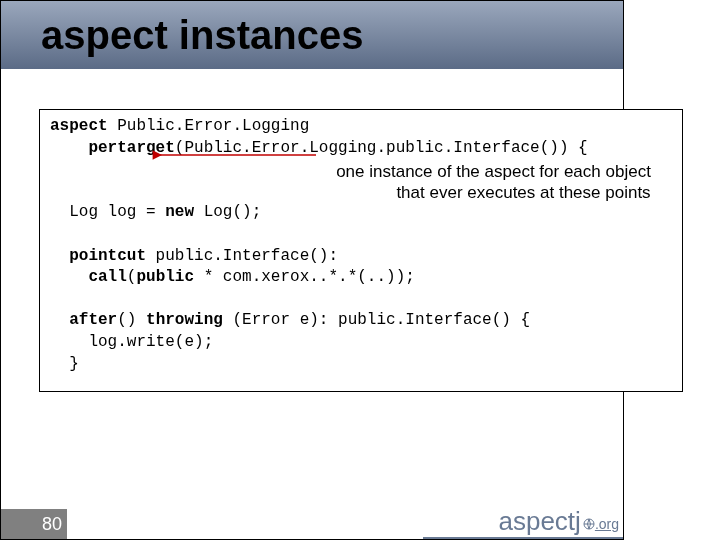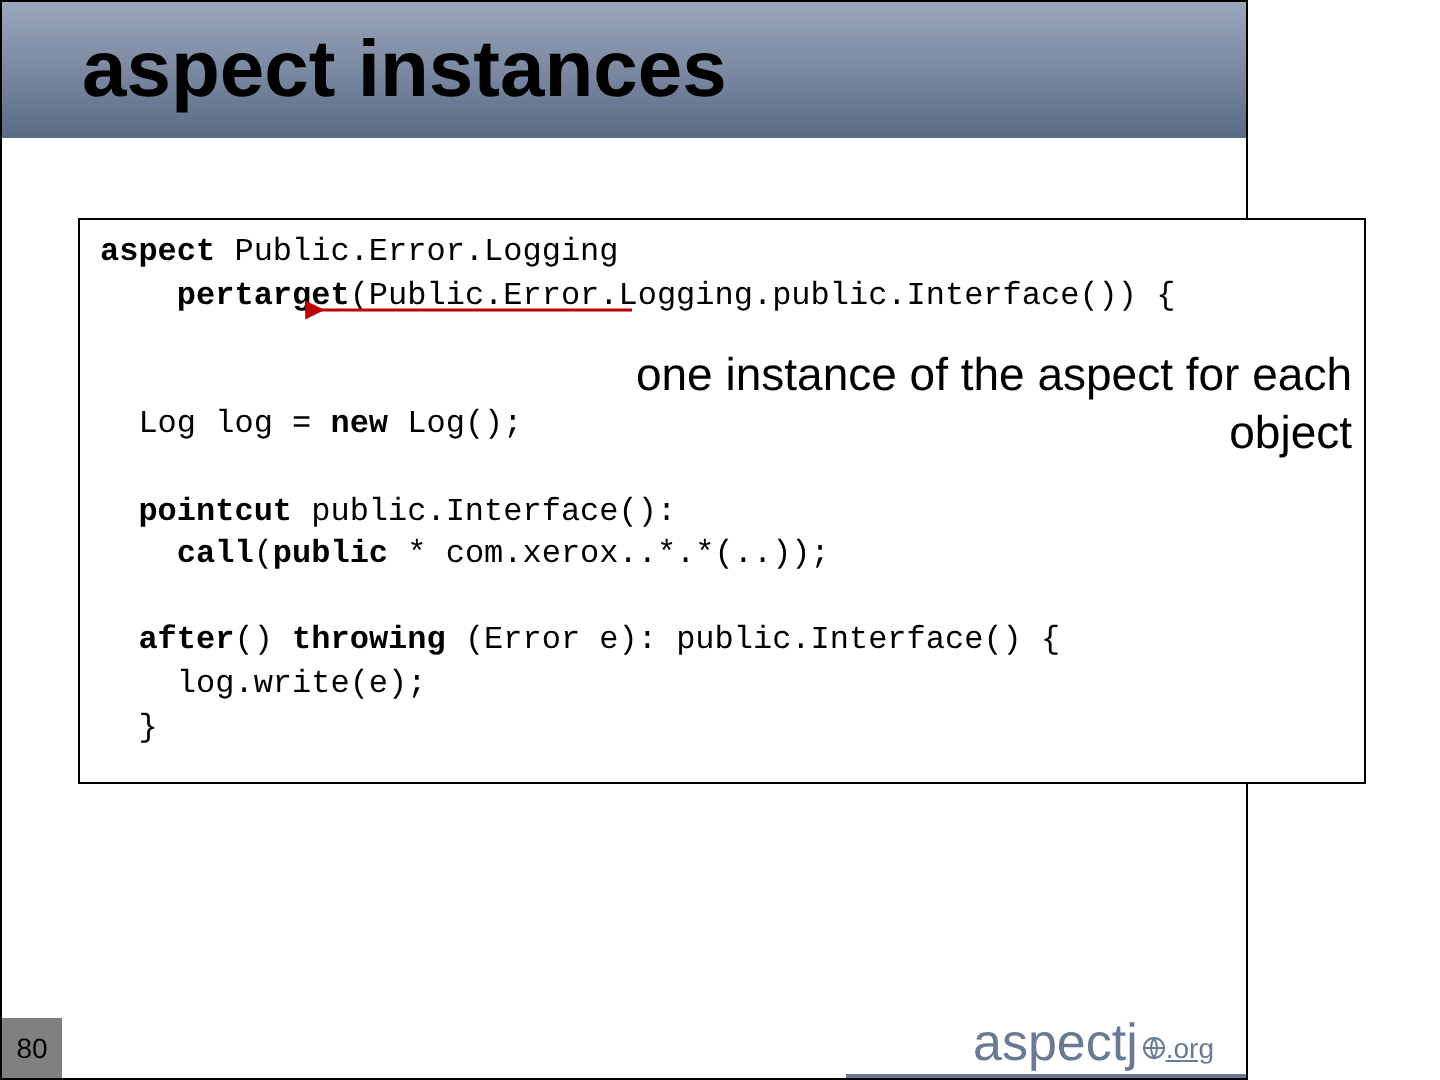--- a/index.html
+++ b/index.html
@@ -54,59 +54,60 @@
     font-size: 16px;
     line-height: 1.35;
     color: #000;
     background: #fff;
   }
 
   .code-box .kw { font-weight: bold; }
 
   .annotation {
     position: absolute;
-    top: 172px;
+    top: 160px;
     left: 310px;
     width: 365px;
     font-family: Arial, Helvetica, sans-serif;
-    font-size: 23px;
-    text-align: right;
+    font-size: 17px;
+    text-align: center;
     line-height: 1.25;
   }
 
   svg.arrow {
     position: absolute;
     overflow: visible;
   }
 
   .page-number {
     position: absolute;
     left: 0;
     bottom: 0;
     width: 30px;
     height: 30px;
     background: #808080;
-    color: #000000;
-    font-size: 14px;
+    color: #ffffff;
+    font-size: 18px;
     display: flex;
     align-items: center;
     justify-content: center;
+    padding-left: 36px;
   }
 
   .footer-text {
     position: absolute;
     left: 42px;
     bottom: 6px;
     font-size: 11px;
     color: #606060;
   }
 
   .logo {
     position: absolute;
-    right: 16px;
+    right: 4px;
     bottom: 2px;
     display: flex;
     align-items: baseline;
     color: #697a94;
   }
   .logo .aj {
     font-size: 26px;
     font-weight: normal;
     letter-spacing: 0px;
   }
@@ -161,20 +162,21 @@
     <defs>
       <marker id="ah" markerWidth="8" markerHeight="8" refX="2" refY="3" orient="auto">
         <path d="M6,0 L0,3 L6,6 Z" fill="#c00000"></path>
       </marker>
     </defs>
     <line x1="165" y1="10" x2="8" y2="10" stroke="#c00000" stroke-width="1.6" marker-end="url(#ah)"></line>
   </svg>
 
   <div class="annotation">
     <div>one instance of the aspect for each object</div>
+    <div style="padding-left:60px">that ever executes at these points</div>
   </div>
 
   <div class="page-number">
     <span>80</span>
   </div>
 
 
   <div class="logo">
     <span class="aj">aspectj</span>
     <span class="sub">

